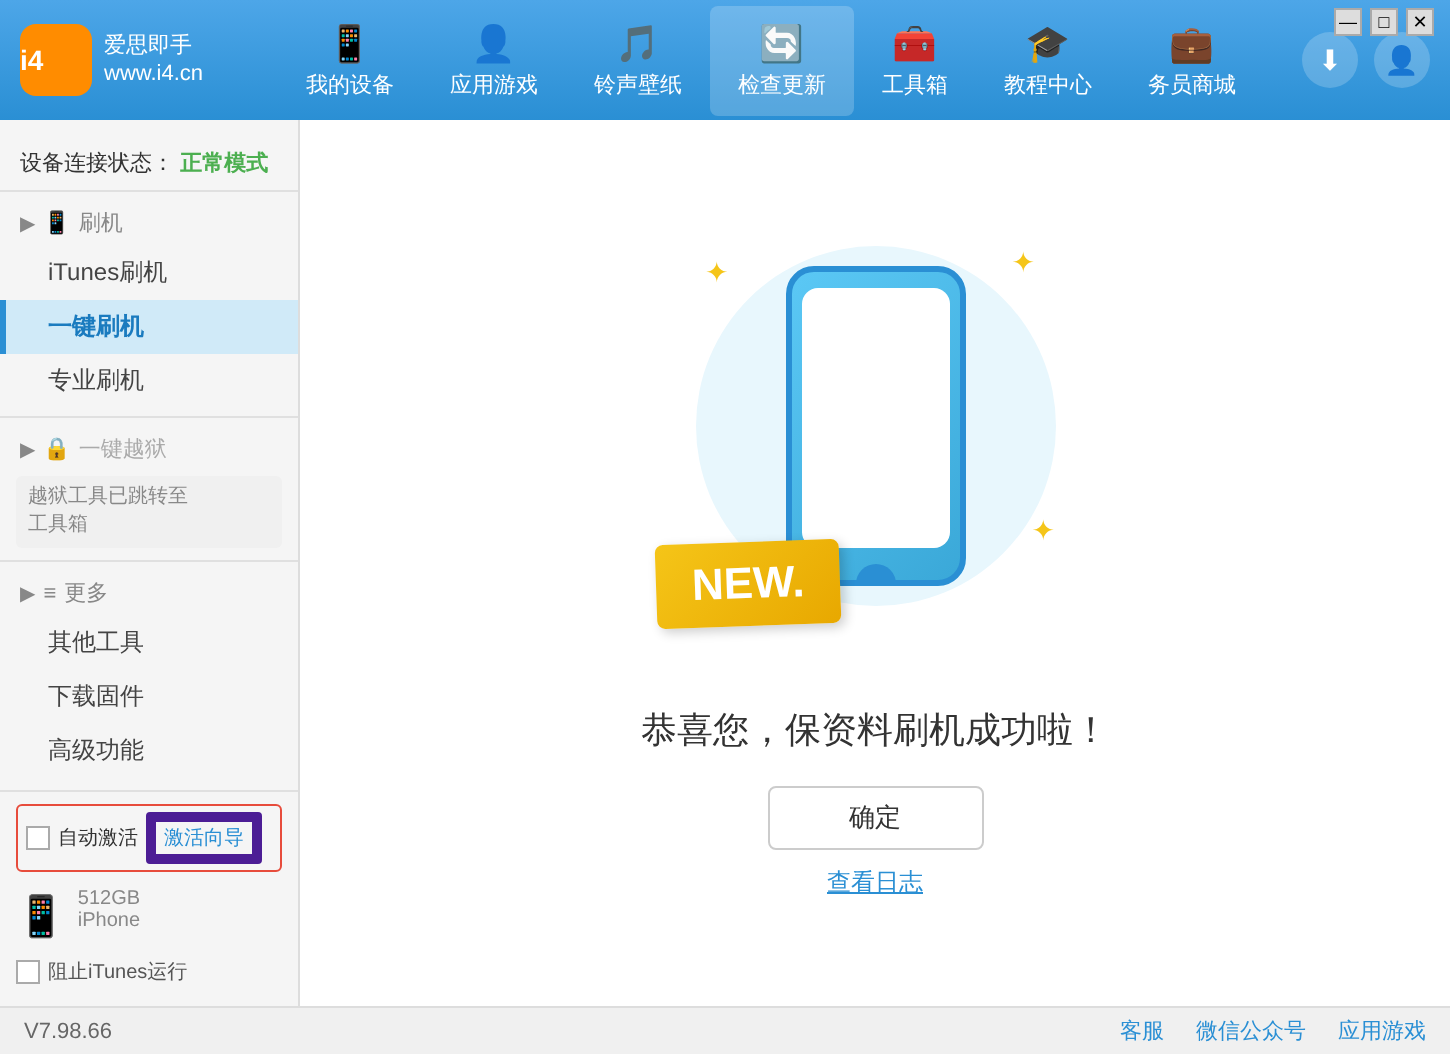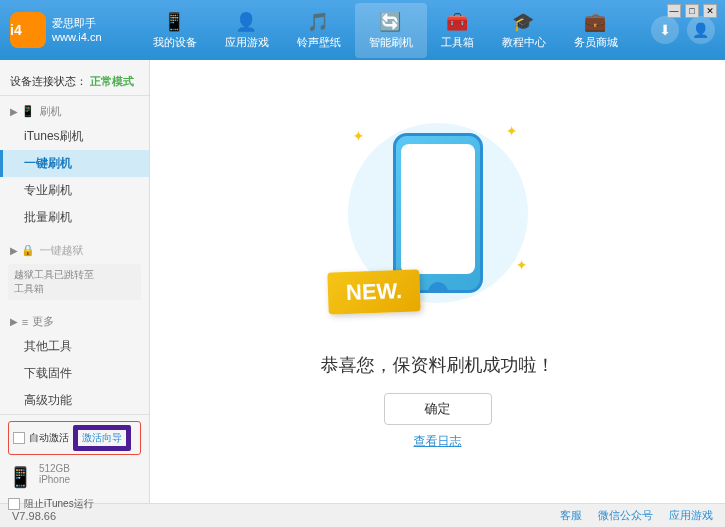--- a/index.html
+++ b/index.html
@@ -276,21 +276,21 @@
         <div class="nav-item">
           <span class="nav-icon">👤</span>
           <span>应用游戏</span>
         </div>
         <div class="nav-item">
           <span class="nav-icon">🎵</span>
           <span>铃声壁纸</span>
         </div>
         <div class="nav-item active">
           <span class="nav-icon">🔄</span>
-          <span>智能刷机</span>
+          <span>检查更新</span>
         </div>
         <div class="nav-item">
           <span class="nav-icon">🧰</span>
           <span>工具箱</span>
         </div>
         <div class="nav-item">
           <span class="nav-icon">🎓</span>
           <span>教程中心</span>
         </div>
         <div class="nav-item">
@@ -315,21 +315,20 @@
 
       <div class="sidebar-group-label">
         <span class="arrow">▶</span>
         <span>📱</span>
         <span style="margin-left:4px">刷机</span>
       </div>
 
       <div class="sidebar-item">iTunes刷机</div>
       <div class="sidebar-item active">一键刷机</div>
       <div class="sidebar-item">专业刷机</div>
-      <div class="sidebar-item">批量刷机</div>
 
       <div class="sidebar-divider"></div>
 
       <div class="sidebar-group-label">
         <span class="arrow">▶</span>
         <span>🔒</span>
         <span style="margin-left:4px; color:#aaa">一键越狱</span>
       </div>
       <div class="sidebar-disabled-msg">越狱工具已跳转至<br>工具箱</div>
 

